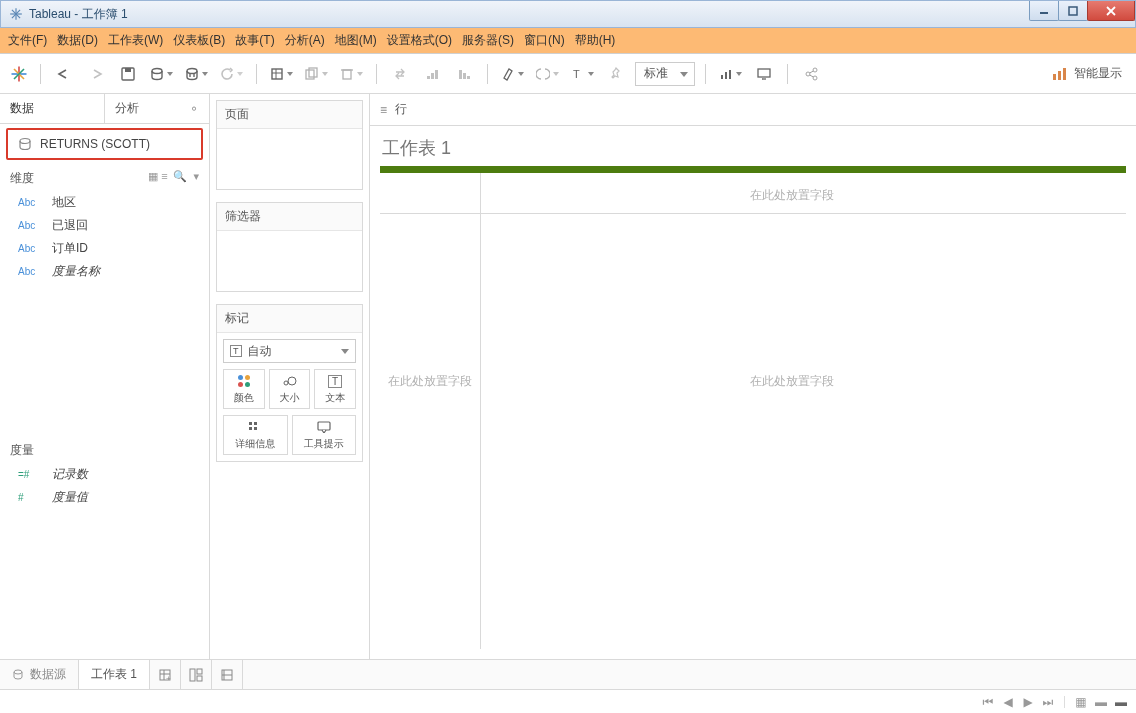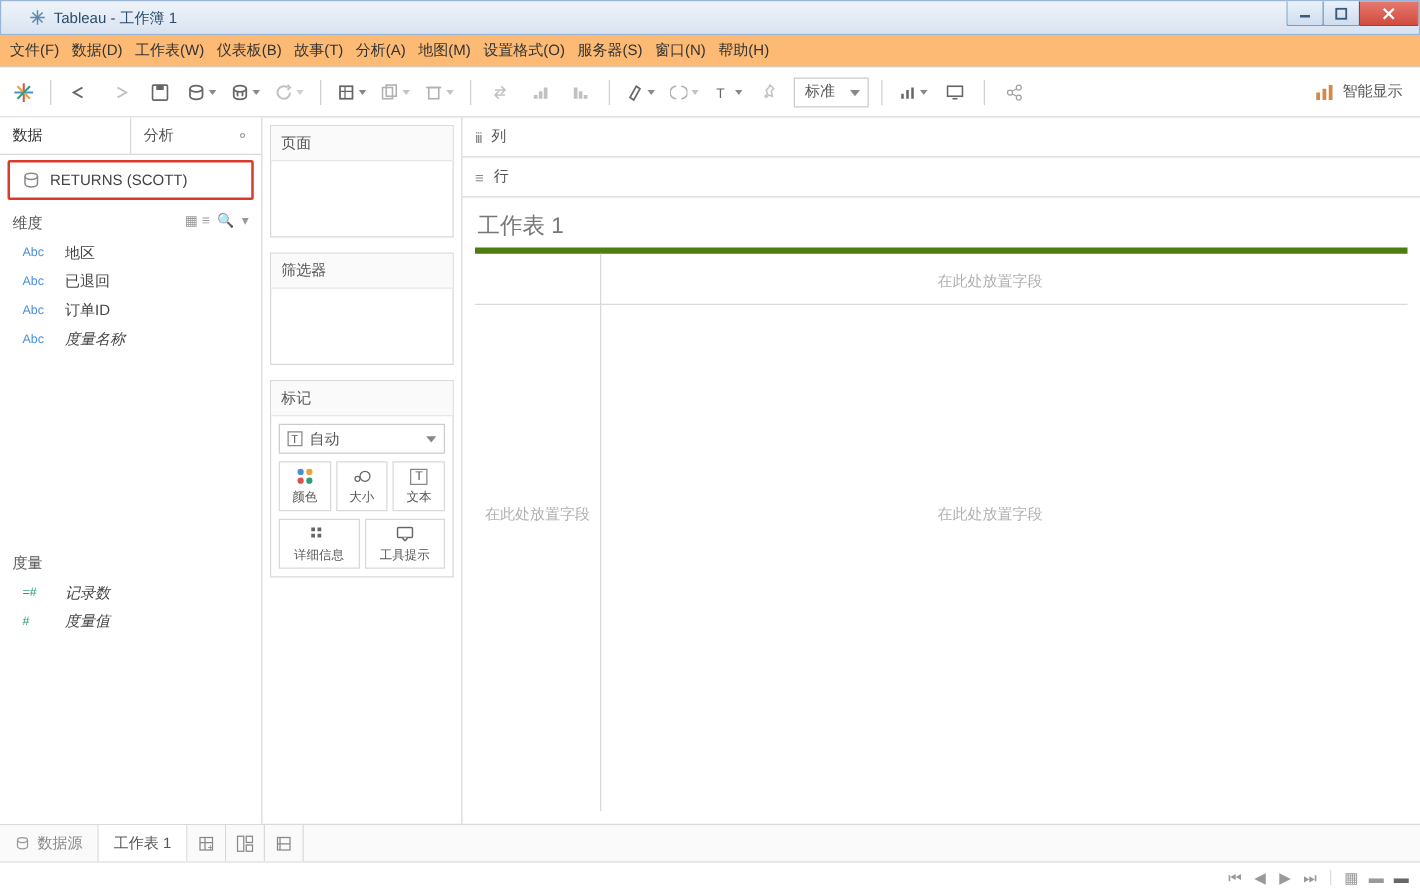--- a/index.html
+++ b/index.html
@@ -1,19 +1,19 @@
 <!DOCTYPE html>
 <html><head>
 <meta charset="utf-8">
 <style>
 * { box-sizing: border-box; margin: 0; padding: 0; font-family: "Microsoft YaHei", "PingFang SC", Arial, sans-serif; }
 body { width: 1136px; height: 713px; background: #fff; overflow: hidden; font-size: 12px; color: #333; }
 
 
-.titlebar { height: 28px; background: linear-gradient(to bottom, #f0f4fa, #d8e3f0); border: 1px solid #9ab5d6; display: flex; align-items: center; padding-left: 22px; position: relative; }
+.titlebar { height: 28px; background: linear-gradient(to bottom, #f0f4fa, #d8e3f0); border: 1px solid #9ab5d6; display: flex; align-items: center; padding-left: 8px; position: relative; }
 .titlebar .logo { width: 14px; height: 14px; margin-right: 6px; display:flex; align-items:center; justify-content:center;}
 .titlebar .title { font-size: 12px; color: #2a4d6e; }
 .win-btns { position: absolute; right: 0; top: 0; display: flex; }
 .win-btn { width: 30px; height: 20px; border: 1px solid #7a9cc0; border-top: none; margin-left: -1px; display: flex; align-items: center; justify-content: center; background: linear-gradient(to bottom,#eaf1fb,#cfddee); border-radius: 0 0 2px 2px;}
 .win-btn.close { background: linear-gradient(to bottom,#e67a6f,#d14b3f); border-color:#a63a30; width:48px;}
 .win-btn svg { display:block; }
 
 
 .menubar { height: 26px; background: #fdba74; border-bottom: 1px solid #d0d0d0; display: flex; align-items: center; padding: 0 8px; gap: 10px; }
 .menu-item { font-size: 12px; color: #333; cursor: default; }
@@ -58,21 +58,21 @@
 .mark-cell{ border:1px solid #d9d9d9; height:40px; display:flex; flex-direction:column; align-items:center; justify-content:center; font-size:10px; color:#555; gap:2px;}
 .mark-cell .mi{font-size:14px; height:16px; display:flex; align-items:center; justify-content:center;}
 .marks-grid.row2{grid-template-columns:repeat(2,1fr);}
 
 
 .view { flex:1; display:flex; flex-direction:column;}
 .shelf-row { height:32px; border-bottom:1px solid #d9d9d9; display:flex; align-items:center; padding:0 10px; gap:10px; color:#555; font-size:12px;}
 .shelf-row.cols{border-top:0;}
 .shelf-label{display:flex;align-items:center;gap:8px;}
 .view-title{ font-size:18px; color:#777; padding:10px 12px 6px; font-weight:300;}
-.view-grid{ flex:1; position:relative; margin:0 10px 10px 10px; border-top:5px solid #4d7c0f;}
+.view-grid{ flex:1; position:relative; margin:0 10px 10px 10px; border-top:7px solid #4d7c0f;}
 .vg-row{position:absolute;left:0;right:0;}
 .vg-hline{border-top:1px solid #d9d9d9;}
 .vg-vline{position:absolute;top:0;bottom:0;border-left:1px solid #d9d9d9;}
 .drop-hint{position:absolute;color:#b0b0b0;font-size:12px;}
 
 
 .bottom-tabs { height:30px; border-top:1px solid #d9d9d9; display:flex; align-items:stretch; background:#fafafa;}
 .btab{ padding:0 12px; display:flex; align-items:center; gap:6px; border-right:1px solid #d9d9d9; font-size:12px; color:#555; background:#fff;}
 .btab.ds{background:#fafafa; color:#888;justify-content:space-between;}
 .btab.icon{padding:0 8px; background:#fafafa;}
@@ -403,26 +403,20 @@
                 </svg>
               </span>
             <span>工具提示</span>
           </div>
         </div>
       </div>
     </div>
   </div>
 
   <div class="view">
-    <div class="shelf-row cols">
-      <span class="shelf-label">
-          <span style="letter-spacing:-1px;color:#888;">iii</span>
-          <span>列</span>
-        </span>
-    </div>
     <div class="shelf-row">
       <span class="shelf-label">
           <span style="color:#888;">≡</span>
           <span>行</span>
         </span>
     </div>
     <div class="view-title">工作表 1</div>
     <div class="view-grid">
       <div class="vg-vline" style="left:100px;"></div>
       <div class="vg-row vg-hline" style="top:40px;"></div>

